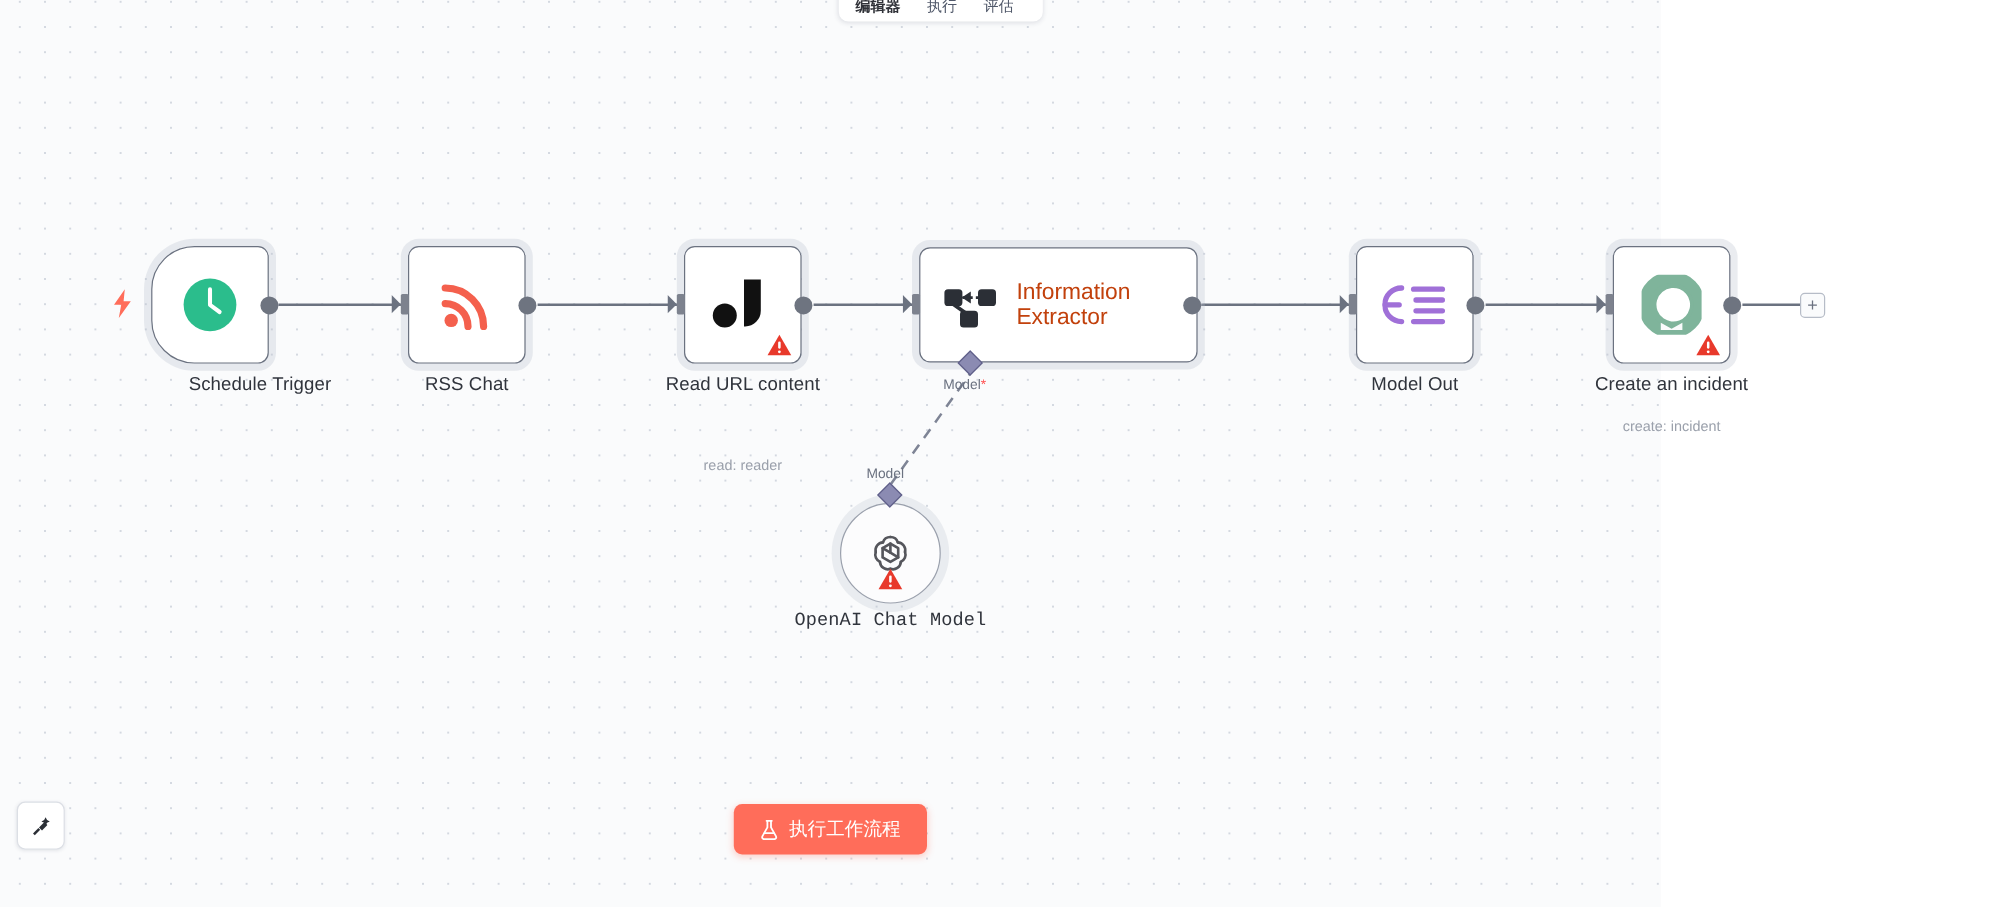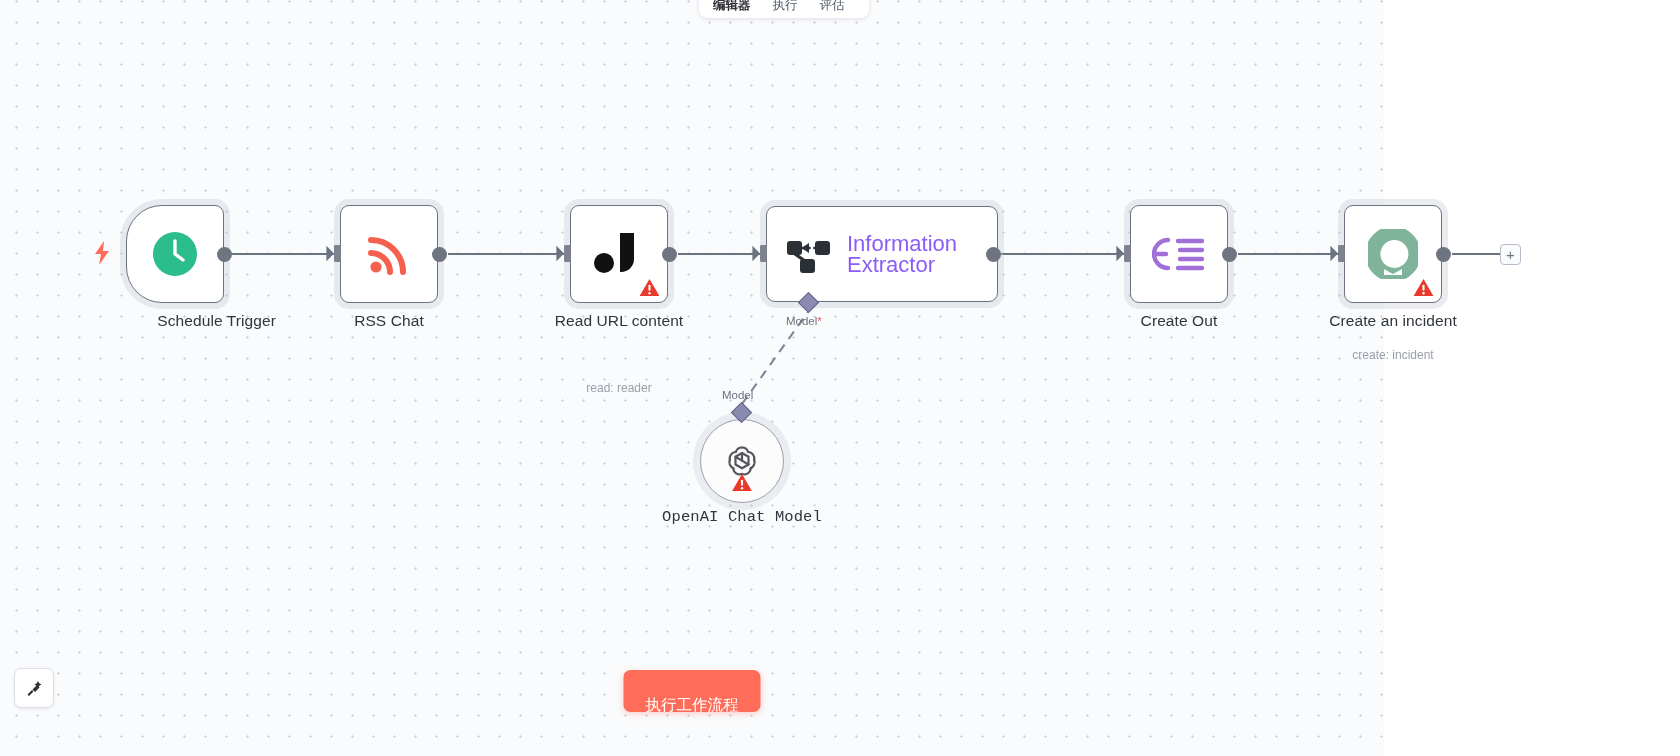--- a/index.html
+++ b/index.html
@@ -100,22 +100,22 @@
   }
   .node.round {
     width: 84px; height: 84px;
     border-radius: 50%;
     border: 1.4px solid #9ba1ad;
     background: #fcfcfd;
     box-shadow: 0 0 0 7px rgba(186,192,204,.26);
   }
 
   .node-title-inline {
-    font-size: 22px;
-    color: #8b5cf6;
+    font-size: 19px;
+    color: #c2410c;
     line-height: 21px;
     white-space: pre-line;
   }
 
   
   .warn {
     position: absolute;
     right: 7px;
     bottom: 5px;
     width: 21px; height: 19px;
@@ -186,21 +186,20 @@
     background: #ff6d5a;
     border: none;
     border-radius: 7px;
     color: #ffffff;
     font-size: 15.5px;
     font-family: "Liberation Sans", sans-serif;
     display: flex; align-items: center; gap: 9px;
     box-shadow: 0 2px 6px rgba(255,109,90,.30);
     cursor: pointer;
     z-index: 20;
-    flex-direction: column;
   }
 </style>
 </head>
 <body>
 
 <div id="canvas">
 
   <div class="tabstrip">
     <div class="tab active">编辑器</div>
     <div class="tab">执行</div>
@@ -299,21 +298,21 @@
       <path d="M28 19 L50 19" stroke="#a070d8" stroke-width="4.4" stroke-linecap="round"></path>
       <path d="M28 28 L50 28" stroke="#a070d8" stroke-width="4.4" stroke-linecap="round"></path>
       <path d="M26 37 L50 37" stroke="#a070d8" stroke-width="4.4" stroke-linecap="round"></path>
     </svg>
   </div>
   <svg class="port-in" style="left:1116px; top:243px;" width="17" height="22" viewBox="0 0 17 22">
     <path d="M0 3 L8 11 L0 19 Z" fill="#6b7280"></path>
     <rect x="8" y="2" width="7" height="18" rx="1.5" fill="#7d828e"></rect>
   </svg>
   <div class="port-out" style="left:1222px; top:247px;"></div>
-  <div class="node-label" style="left:1079px; top:311px; width:200px;">Create Out</div>
+  <div class="node-label" style="left:1079px; top:311px; width:200px;">Model Out</div>
 
   <div class="node square" style="left:1344px; top:205px;">
     <svg width="50" height="50" viewBox="0 0 50 50">
       <path d="M25 2 A23 23 0 1 1 15 45 L18.5 36.5 A14 14 0 1 0 25 11 A14 14 0 0 0 18.5 36.5 L15 45 A23 23 0 0 1 25 2 Z" fill="#7fb49b"></path>
       <circle cx="25" cy="25" r="23" fill="none" stroke="#7fb49b" stroke-width="9.5"></circle>
       <path d="M16 40 L25 45 L34 40 L34 46 L16 46 Z" fill="#fafbfc"></path>
       <circle cx="25" cy="25" r="9" fill="#ffffff"></circle>
     </svg>
     <svg class="warn" viewBox="0 0 22 20">
       <path d="M11 1 L21.4 19 L0.6 19 Z" fill="#e8392b"></path>

